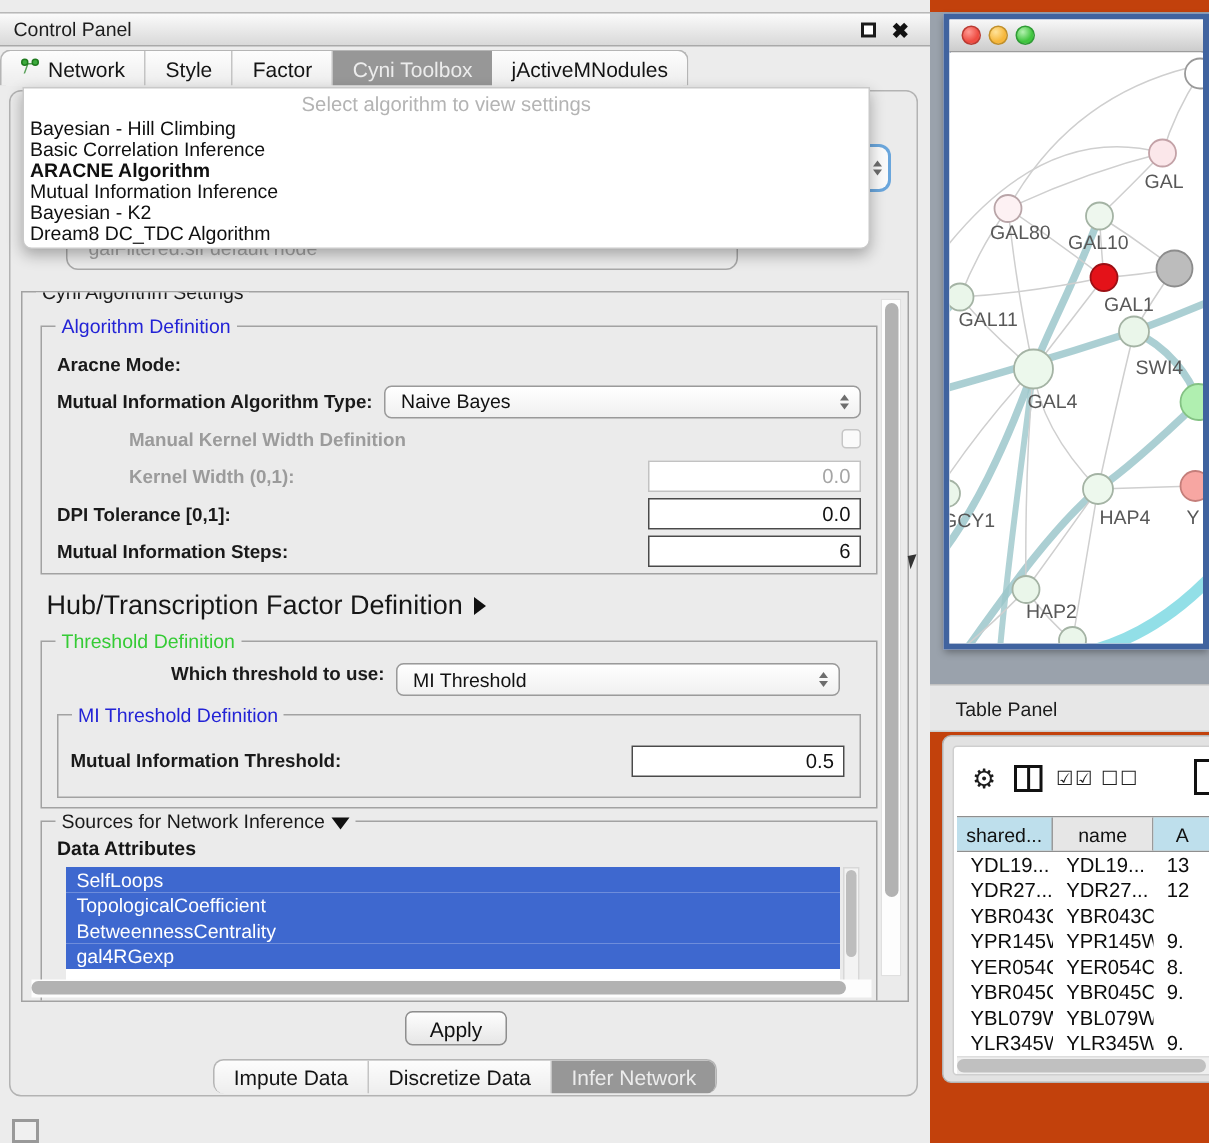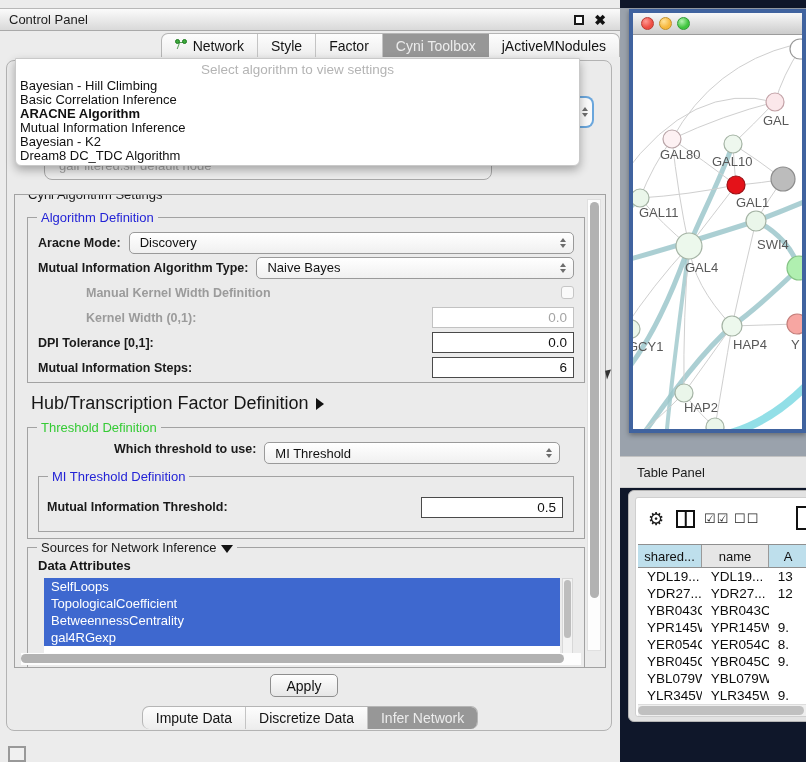--- a/index.html
+++ b/index.html
@@ -1,28 +1,28 @@
 <!DOCTYPE html>
 <html><head>
 <meta charset="utf-8">
 <style>
   * { margin:0; padding:0; box-sizing:border-box; }
   html,body { font-family:"Liberation Sans", sans-serif; }
-  .stage { position:relative; width:806px; height:762px; background:#0f172a; overflow:hidden; }
+  .stage { position:relative; width:806px; height:762px; background:#c2410c; overflow:hidden; }
 
   
   .cp { position:absolute; left:0; top:0; width:620px; height:762px; background:#ececec; }
   .cp-titlebar { position:absolute; left:0; top:8px; width:620px; height:23px;
     background:linear-gradient(#fbfbfb,#d9d9d9); border-top:1px solid #b8b8b8; border-bottom:1px solid #a9a9a9;
     display:flex; align-items:center; }
   .cp-title { font-size:13px; color:#1c1c1c; margin-left:9px; }
   .cp-float { position:absolute; right:36px; top:6px; width:10px; height:10px; border:2px solid #1a1a1a; background:#fff; }
   .cp-close { position:absolute; right:14px; top:3px; font-size:14px; font-weight:bold; color:#111; }
 
-  .cp-tabbar { position:absolute; left:0; top:33px; width:620px; height:26px; display:flex; justify-content:flex-end; }
+  .cp-tabbar { position:absolute; left:0; top:33px; width:620px; height:26px; display:flex; justify-content:flex-start; }
   .tabs-group { display:flex; border:1px solid #b5b5b5; border-bottom:none; border-radius:7px 7px 0 0;
     background:linear-gradient(#fdfdfd,#ededed); overflow:hidden; height:24px; }
   .tab { padding:0 13px; font-size:14px; color:#141414; display:flex; align-items:center; gap:5px; border-right:1px solid #c4c4c4; }
   .tab:last-child { border-right:none; }
   .tab.sel { background:#979797; color:#ececec; border-right:none; }
   .net-ico { width:13px; height:13px; position:relative; }
   .net-ico i { position:absolute; width:5px; height:5px; border-radius:50%; background:#3cab3c; border:1px solid #1f7a1f; }
   .net-ico i:nth-child(1){ left:0; top:6px; } .net-ico i:nth-child(2){ left:7px; top:0; }
   .net-ico em { position:absolute; left:3px; top:3px; width:7px; height:7px; border-left:1px solid #57a057; border-top:1px solid #57a057; transform:skewX(-20deg); }
 
@@ -196,27 +196,20 @@
         </div>
     </div>
 
     <div class="settings">
       <span class="legend">Cyni Algorithm Settings</span>
 
       <div class="grp alg-grp">
         <span class="legend blue">Algorithm Definition</span>
         <div class="row">
           <span class="lbl">Aracne Mode:</span>
-          <div class="combo">
-            <span>Discovery</span>
-            <span class="stepper">
-                <i class="up"></i>
-                <i class="dn"></i>
-              </span>
-          </div>
         </div>
         <div class="row">
           <span class="lbl">Mutual Information Algorithm Type:</span>
           <div class="combo">
             <span>Naive Bayes</span>
             <span class="stepper">
                 <i class="up"></i>
                 <i class="dn"></i>
               </span>
           </div>

